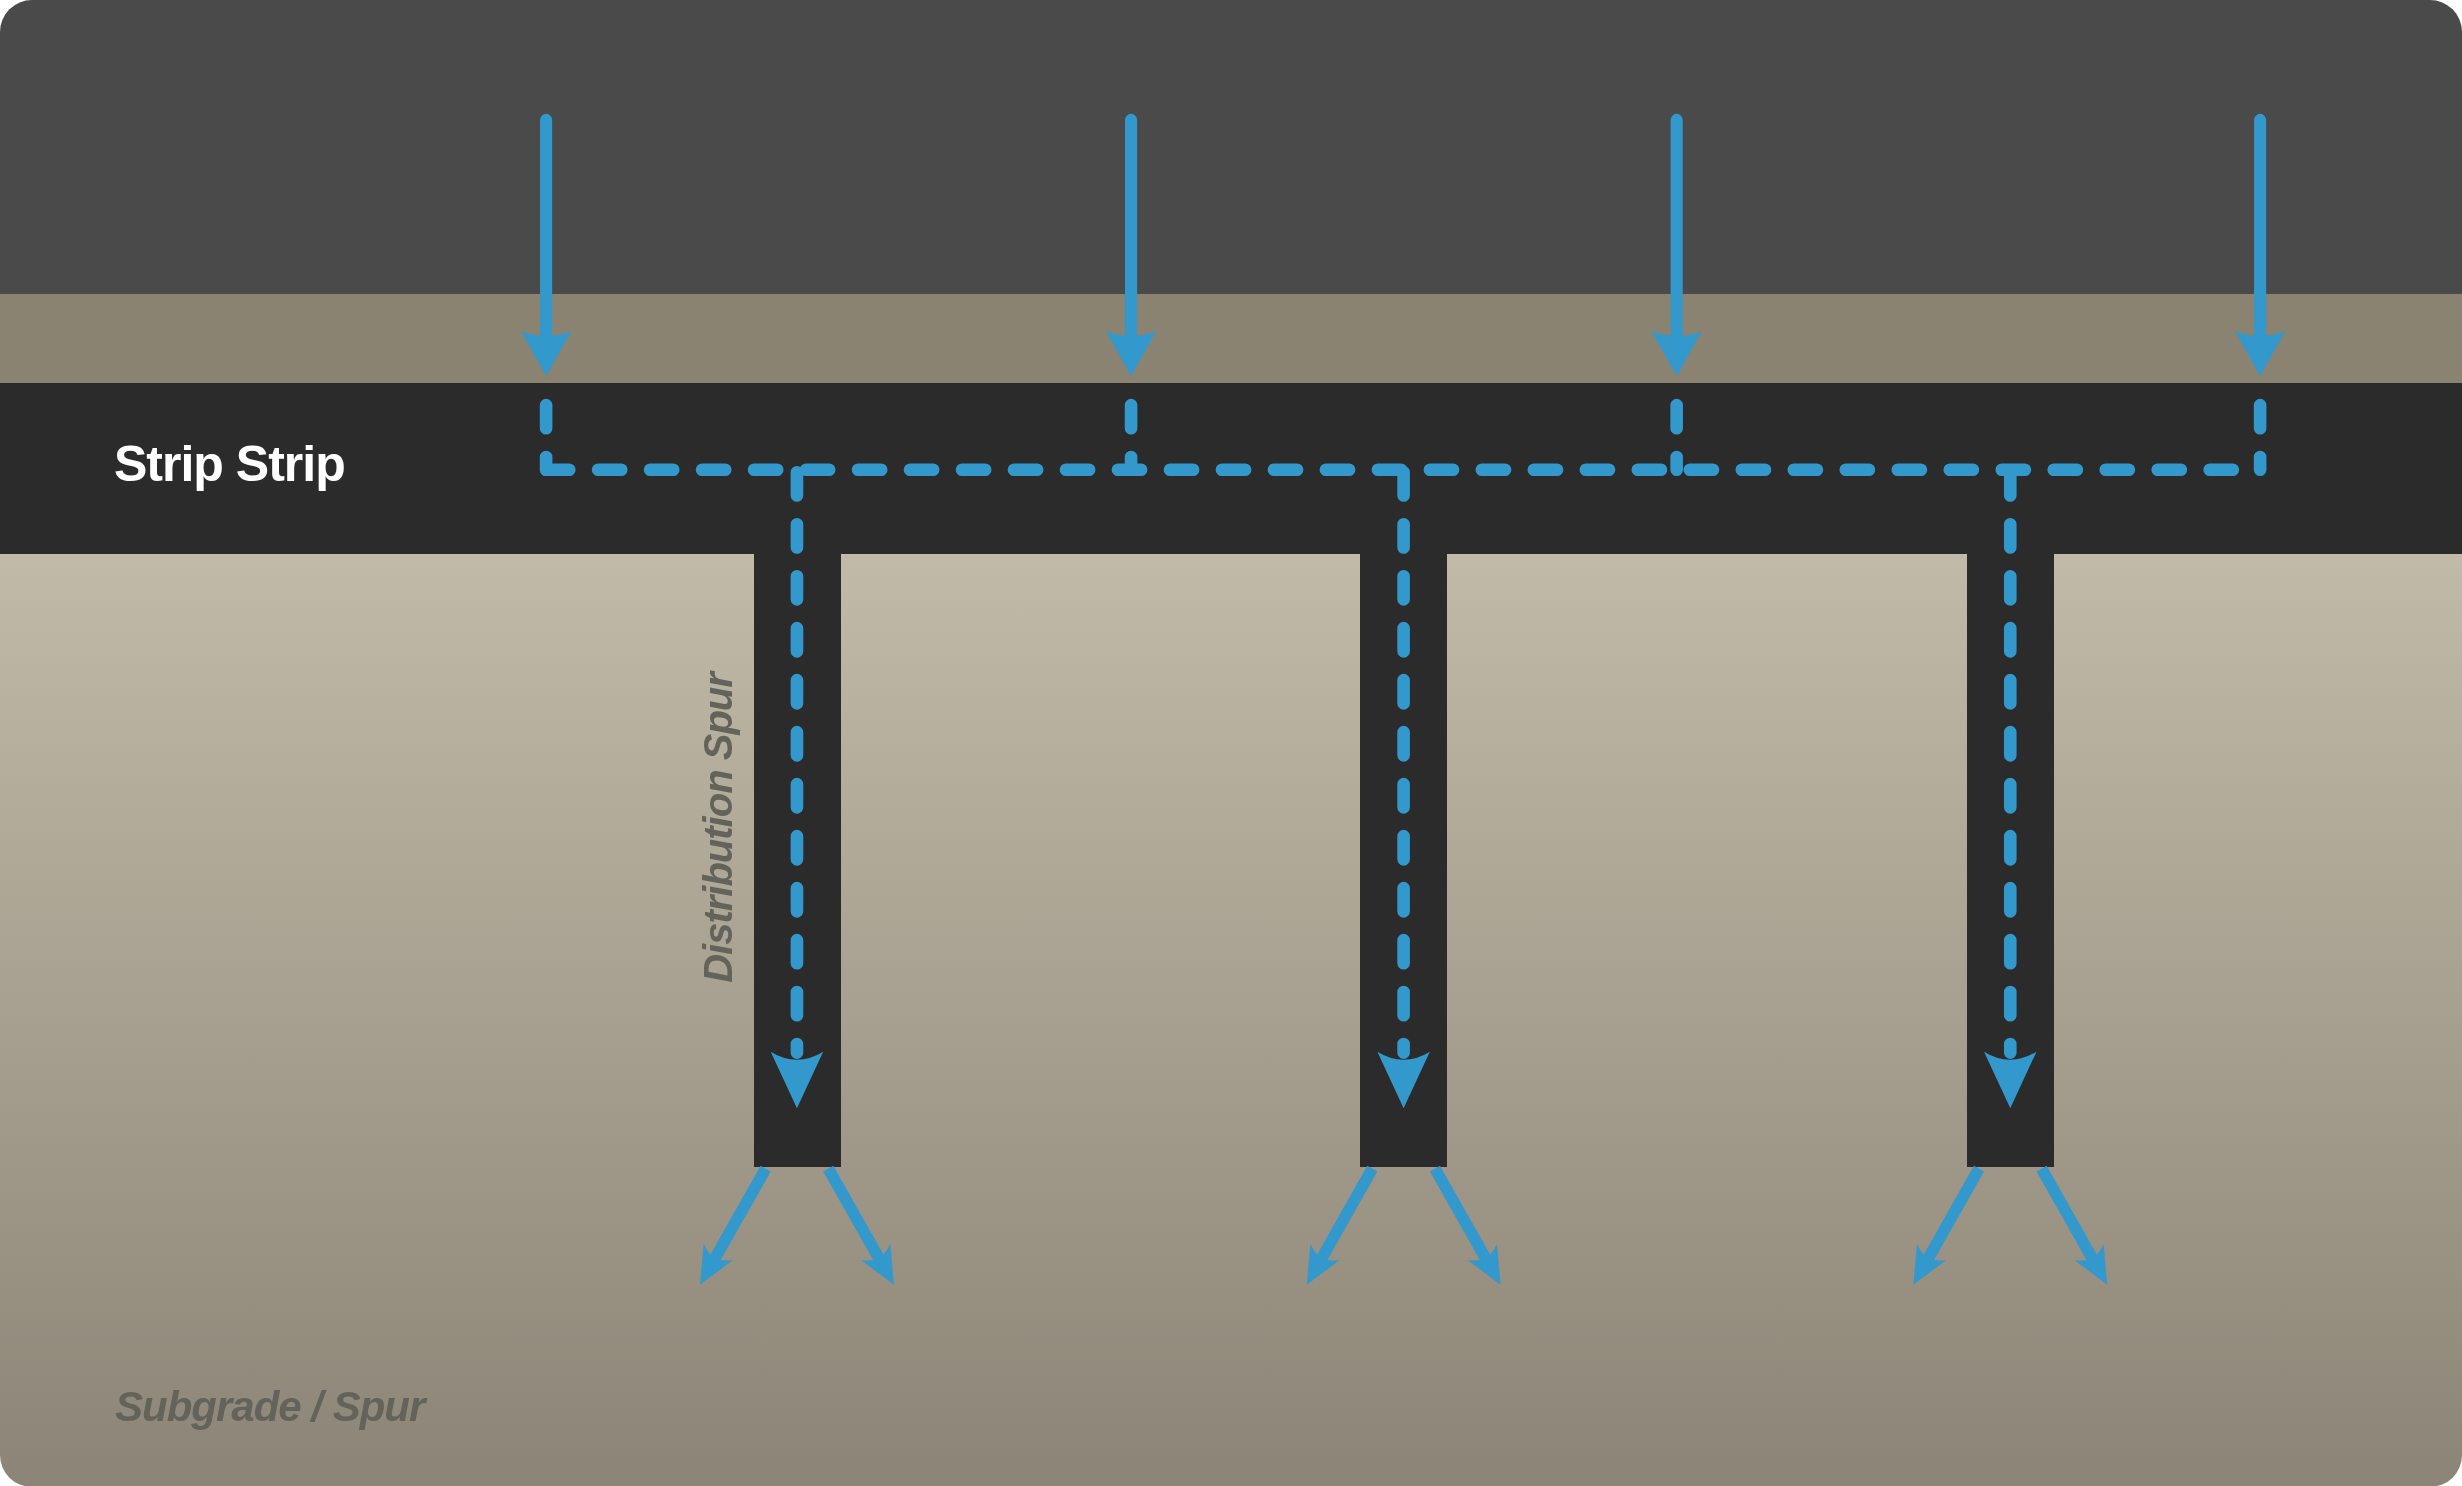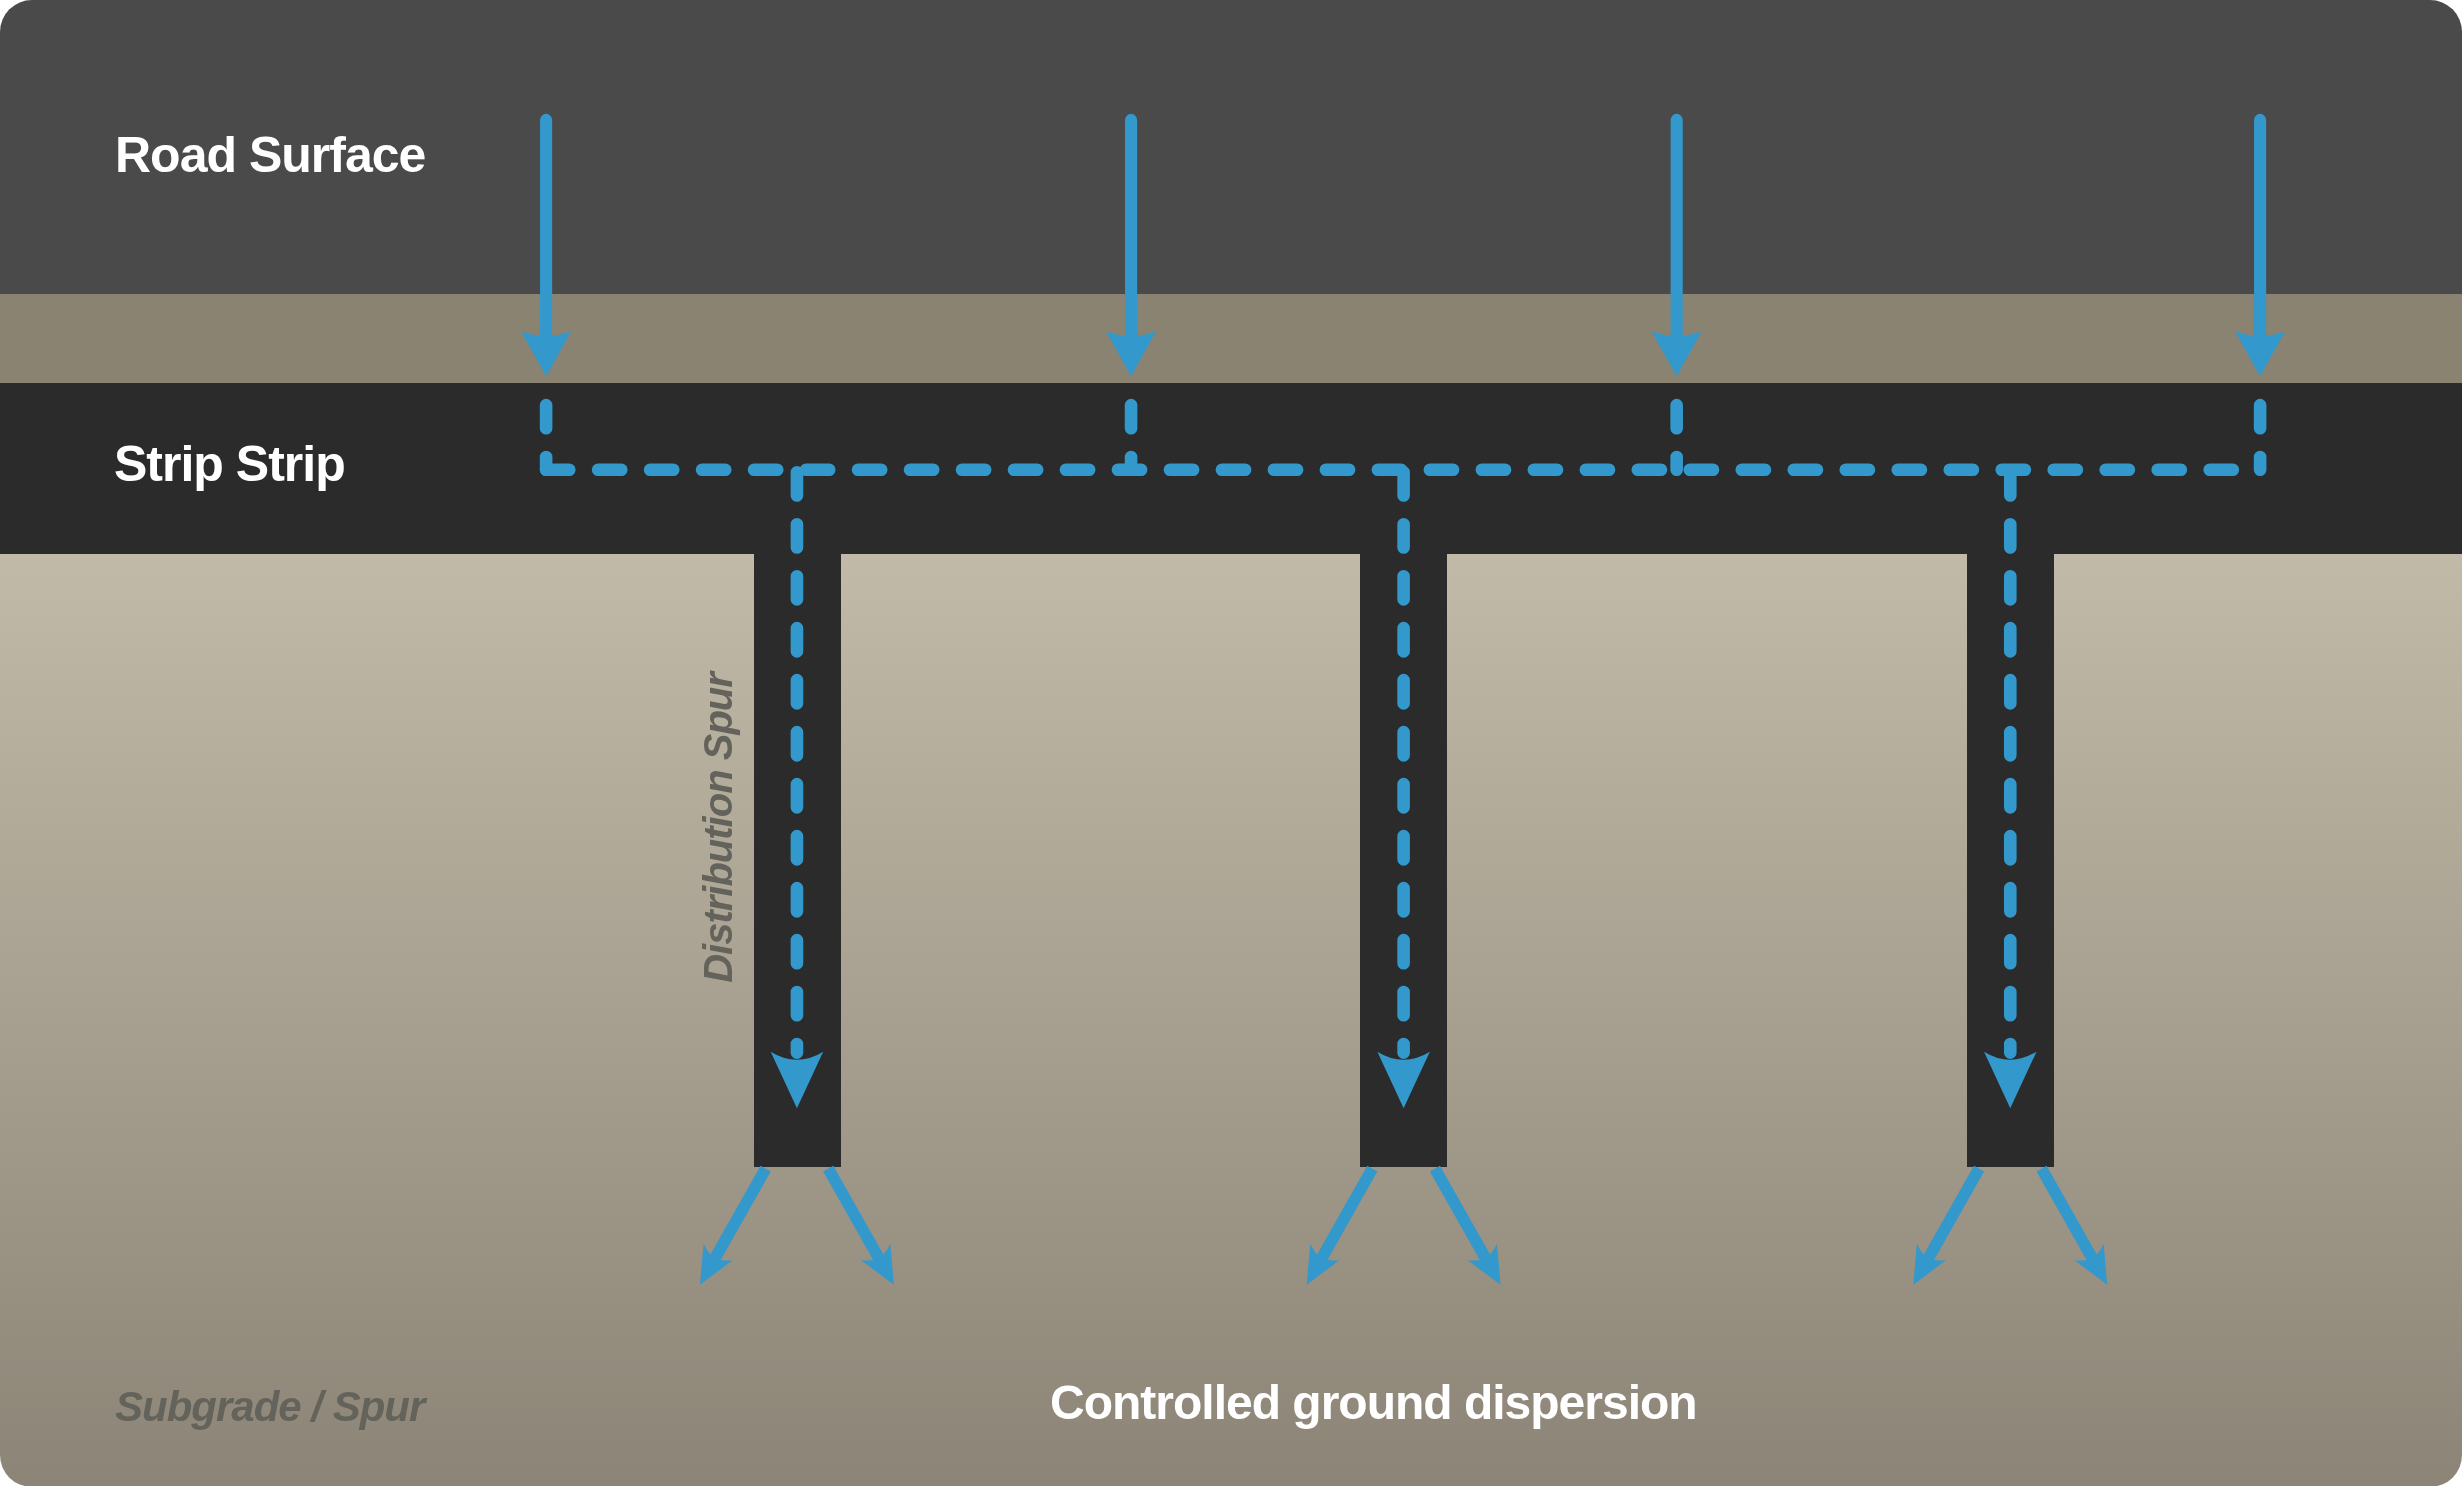--- a/index.html
+++ b/index.html
@@ -131,21 +131,19 @@
       </g>
 
       <g>
         <line class="flow-disp" x1="3921" y1="2315" x2="3818" y2="2497"></line>
         <use href="#head-disp" class="flow-fill" transform="translate(3791,2545) rotate(29)"></use>
         <line class="flow-disp" x1="4045" y1="2315" x2="4148" y2="2497"></line>
         <use href="#head-disp" class="flow-fill" transform="translate(4175,2545) rotate(-29)"></use>
       </g>
     </svg>
 
-    <div class="label label-white label-road">Road Surface</div>
     <div class="label label-white label-grip">Strip Strip</div>
     <div class="label label-muted label-spur">Distribution Spur</div>
     <div class="label label-muted label-subgrade">Subgrade / Spur</div>
-    <div class="label label-white label-dispersion">Controlled ground dispersion</div>
 
   </div>
 </div>
 
 
 </body></html>

